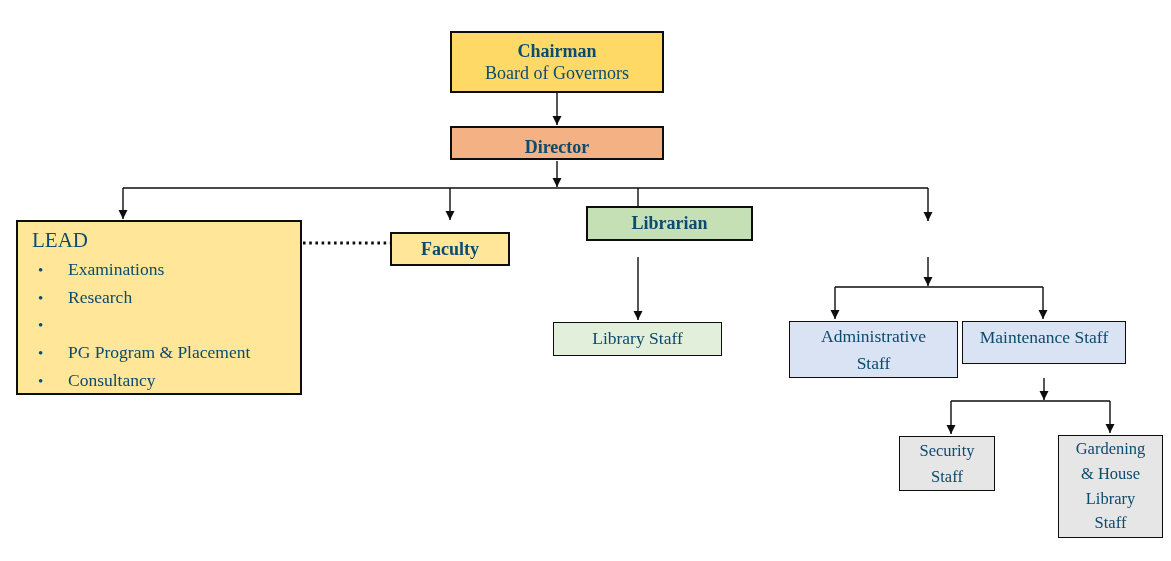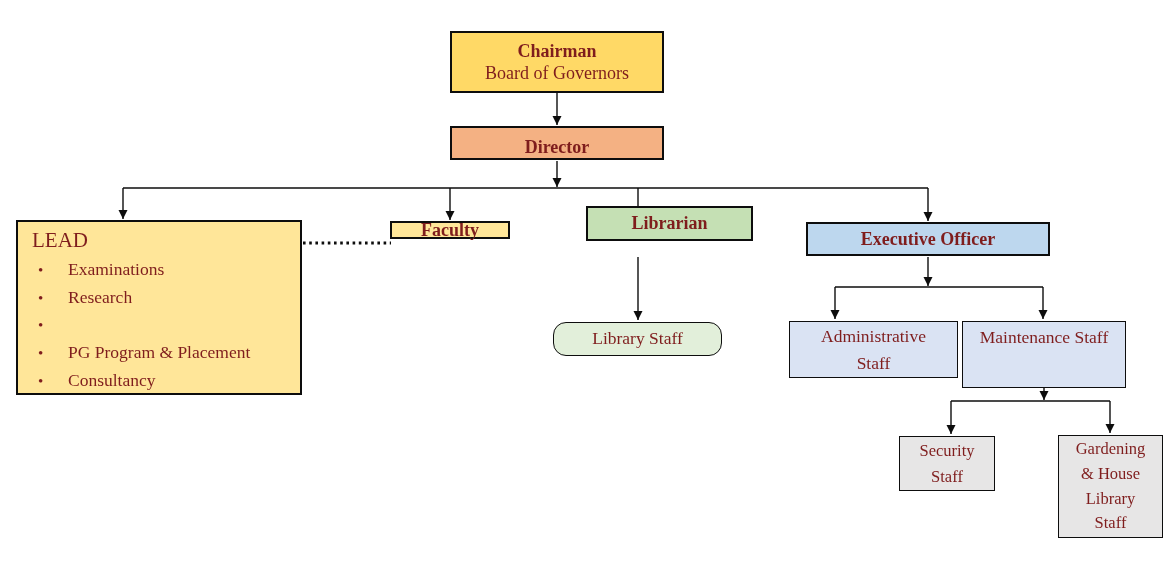--- a/index.html
+++ b/index.html
@@ -1,18 +1,18 @@
 <!DOCTYPE html>
 <html><head>
 <meta charset="utf-8">
 <style>
   html,body { margin:0; padding:0; background:#ffffff; }
   .stage {
     position:relative; width:1171px; height:561px; background:#ffffff;
-    font-family:"Liberation Serif","DejaVu Serif",serif; color:#7f1d1d;
+    font-family:"Liberation Serif","DejaVu Serif",serif; color:#0c4a6e;
     overflow:hidden;
   }
   svg.connectors { position:absolute; left:0; top:0; width:1171px; height:561px; pointer-events:none; }
   .node {
     position:absolute; box-sizing:border-box; border:2px solid #0d0d0d;
     display:flex; flex-direction:column; align-items:center; justify-content:center;
     text-align:center; line-height:1.25;
   }
   .thin { border-width:1px; }
   .b { font-weight:bold; }
@@ -20,26 +20,26 @@
   .fs17 { font-size:17.5px; }
   .fs16 { font-size:16.5px; }
   .block { display:block; }
 
   
   .chairman            { left:450px; top:31px;  width:214px; height:62px; }
   .director            { left:450px; top:126px; width:214px; height:34px;justify-content:flex-end; }
   .lead                { left:16px;  top:220px; width:286px; height:175px;
                          align-items:flex-start; justify-content:flex-start; text-align:left;
                          padding:5px 8px 4px 10px; }
-  .faculty             { left:390px; top:221px; width:120px; height:18px; }
+  .faculty             { left:390px; top:232px; width:120px; height:34px; }
   .librarian           { left:555px; top:206px; width:167px; height:35px;margin-left:31px; }
   .library-staff       { left:553px; top:322px; width:169px; height:34px; }
   .executive-officer   { left:806px; top:222px; width:244px; height:34px; }
   .administrative-staff{ left:742px; top:321px; width:169px; height:57px; line-height:1.5;margin-left:47px; }
-  .maintenance-staff   { left:962px; top:321px; width:164px; height:67px;
+  .maintenance-staff   { left:962px; top:321px; width:164px; height:43px;
                          justify-content:flex-start; padding-top:5px; }
   .security-staff      { left:899px; top:436px; width:96px; height:55px; line-height:1.55; }
   .gardening-staff     { left:1058px; top:435px; width:105px; height:103px; line-height:1.5; }
 
   
   .lead-title { font-size:21px; font-weight:normal; margin:0 0 3px 4px; }
   .lead-item  { display:flex; align-items:baseline; font-size:17.5px; line-height:27px; }
   .lead-bullet{ flex:0 0 30px; padding-left:10px; font-size:15px; }
 </style>
 </head>
@@ -113,27 +113,24 @@
   </div>
 
   <div class="node faculty" style="background: rgb(255, 230, 153);">
     <span class="b fs18">Faculty</span>
   </div>
 
   <div class="node librarian" style="background: rgb(197, 224, 180);">
     <span class="b fs18">Librarian</span>
   </div>
 
-  <div class="node thin library-staff" style="background: rgb(226, 239, 218); border-radius: 13px;">
+  <div class="node thin library-staff" style="background: rgb(226, 239, 218);">
     <span class="fs17">Library Staff</span>
   </div>
 
-  <div class="node executive-officer" style="background: rgb(189, 215, 238);">
-    <span class="b fs18">Executive Officer</span>
-  </div>
 
   <div class="node thin administrative-staff" style="background: rgb(218, 227, 243);">
     <span class="fs17 block">Administrative</span>
     <span class="fs17 block">Staff</span>
   </div>
 
   <div class="node thin maintenance-staff" style="background: rgb(218, 227, 243);">
     <span class="fs17">Maintenance Staff</span>
   </div>
 

